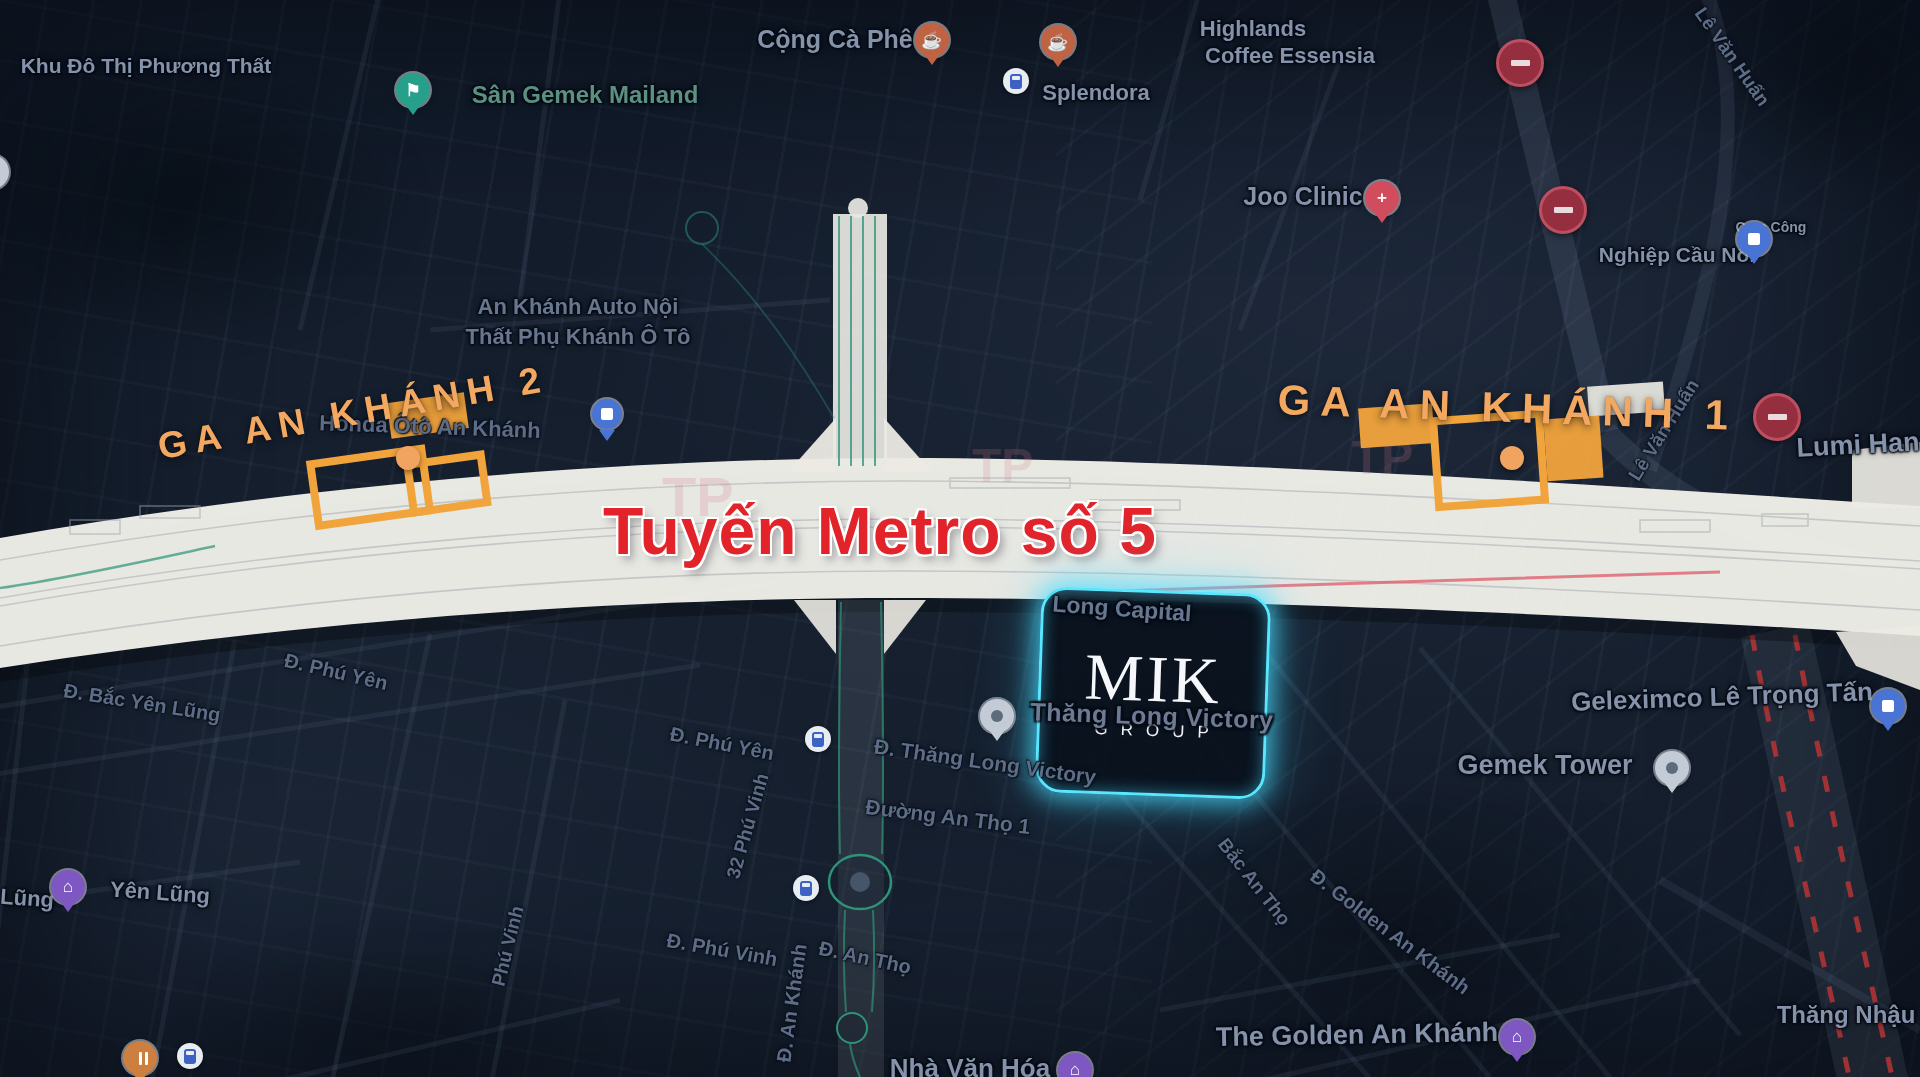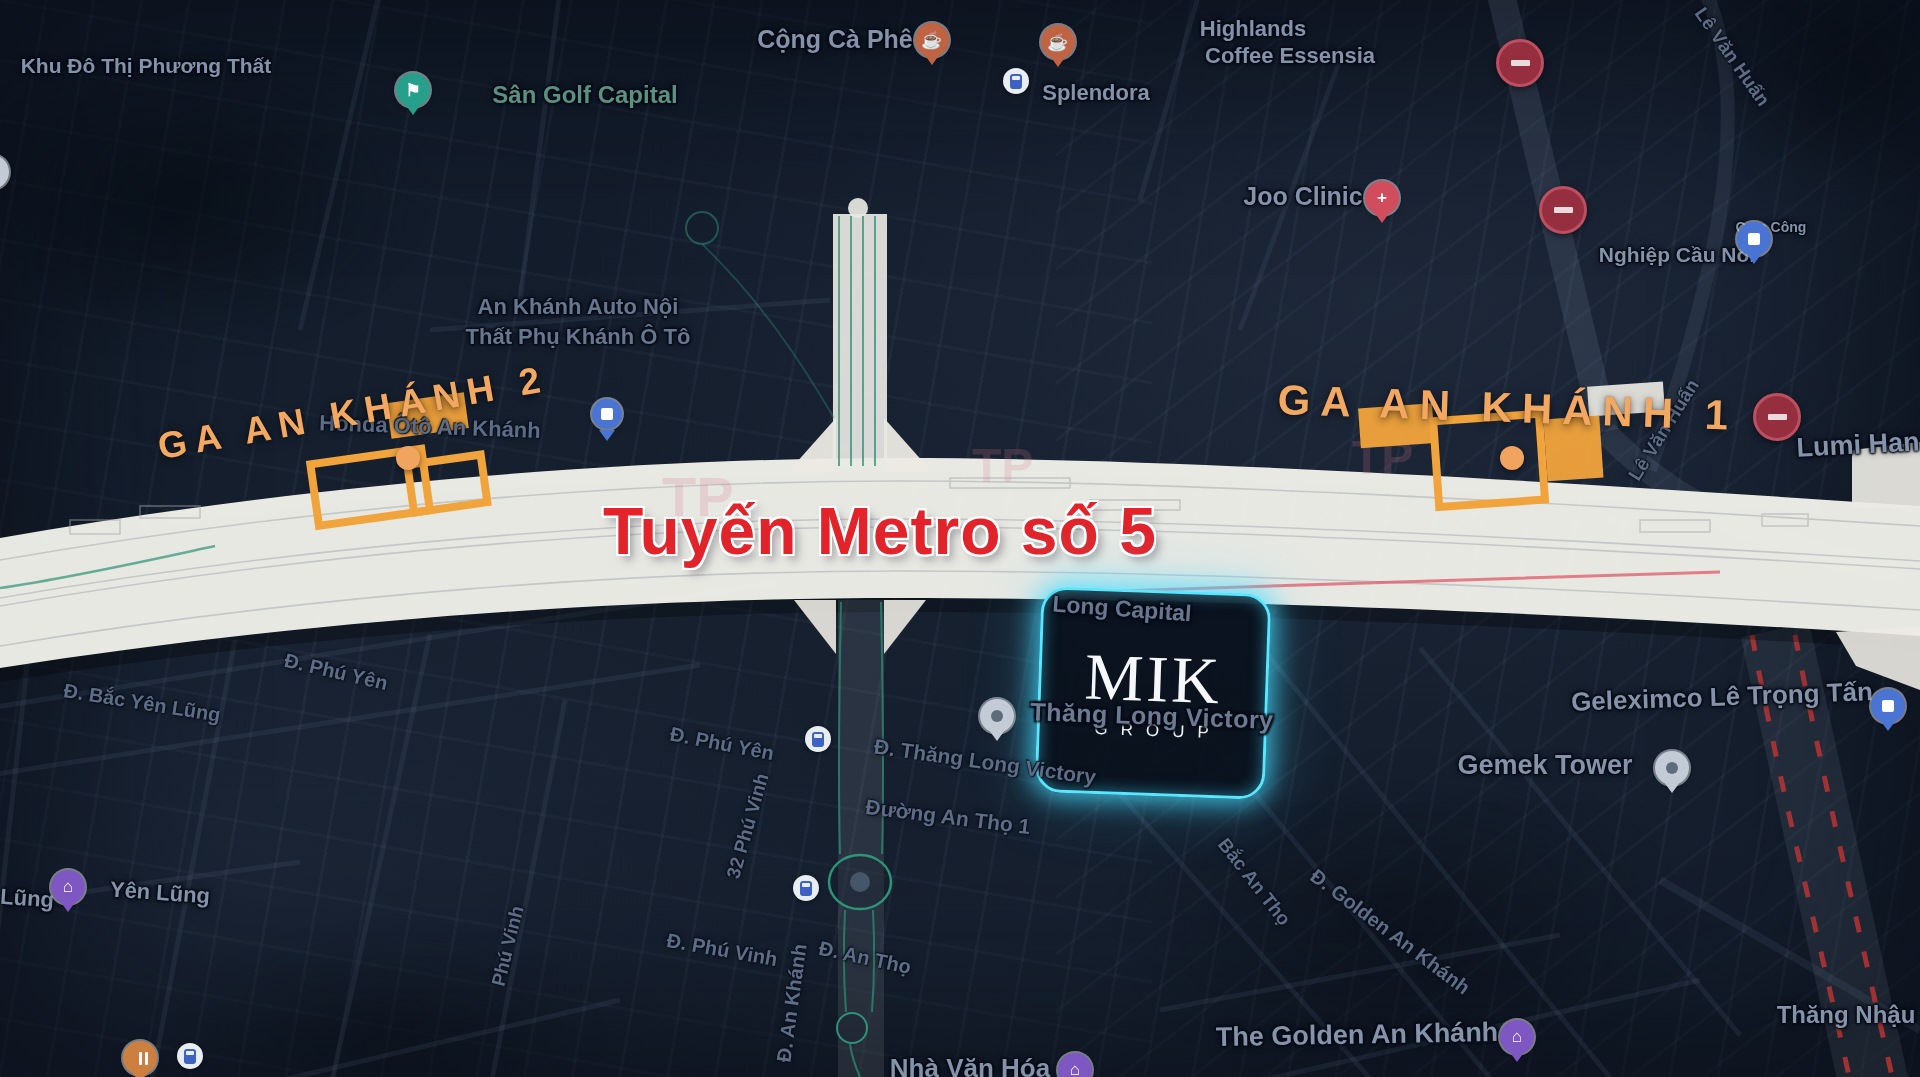--- a/index.html
+++ b/index.html
@@ -176,21 +176,21 @@
       </g>
       <g transform="rotate(-4 1480 460)">
         <rect x="1362" y="400" width="74" height="40" fill="#f2a43c" opacity=".95"></rect>
         <rect x="1436" y="418" width="106" height="86" fill="none" stroke="#f2a43c" stroke-width="8"></rect>
         <rect x="1546" y="424" width="56" height="62" fill="#f2a43c" opacity=".95"></rect>
       </g>
     </g>
   </svg>
 
   <div class="lbl poi" style="left:146px;top:66px;font-size:21px;">Khu Đô Thị Phương Thất</div>
-  <div class="lbl poi green" style="left:585px;top:95px;font-size:24px;">Sân Golf Capital</div>
+  <div class="lbl poi green" style="left:585px;top:95px;font-size:24px;">Sân Gemek Mailand</div>
   <div class="lbl poi" style="left:835px;top:39px;font-size:25px;">Cộng Cà Phê</div>
   <div class="lbl poi" style="left:1253px;top:22px;font-size:22px;margin-top:7px;">Highlands</div>
   <div class="lbl poi" style="left:1290px;top:56px;font-size:22px;">Coffee Essensia</div>
   <div class="lbl poi" style="left:1096px;top:93px;font-size:22px;">Splendora</div>
   <div class="lbl poi" style="left:1303px;top:196px;font-size:25px;">Joo Clinic</div>
   <div class="lbl poi" style="left:1771px;top:227px;font-size:14px;">Cụm Công</div>
   <div class="lbl poi" style="left:1677px;top:255px;font-size:21px;">Nghiệp Cầu Nổi</div>
   <div class="lbl street" style="left:1732px;top:57px;--r:55deg;font-size:19px;">Lê Văn Huấn</div>
   <div class="lbl street" style="left:1664px;top:430px;--r:-58deg;font-size:19px;">Lê Văn Huấn</div>
   <div class="lbl poi dim" style="left:578px;top:307px;font-size:22px;">An Khánh Auto Nội</div>

